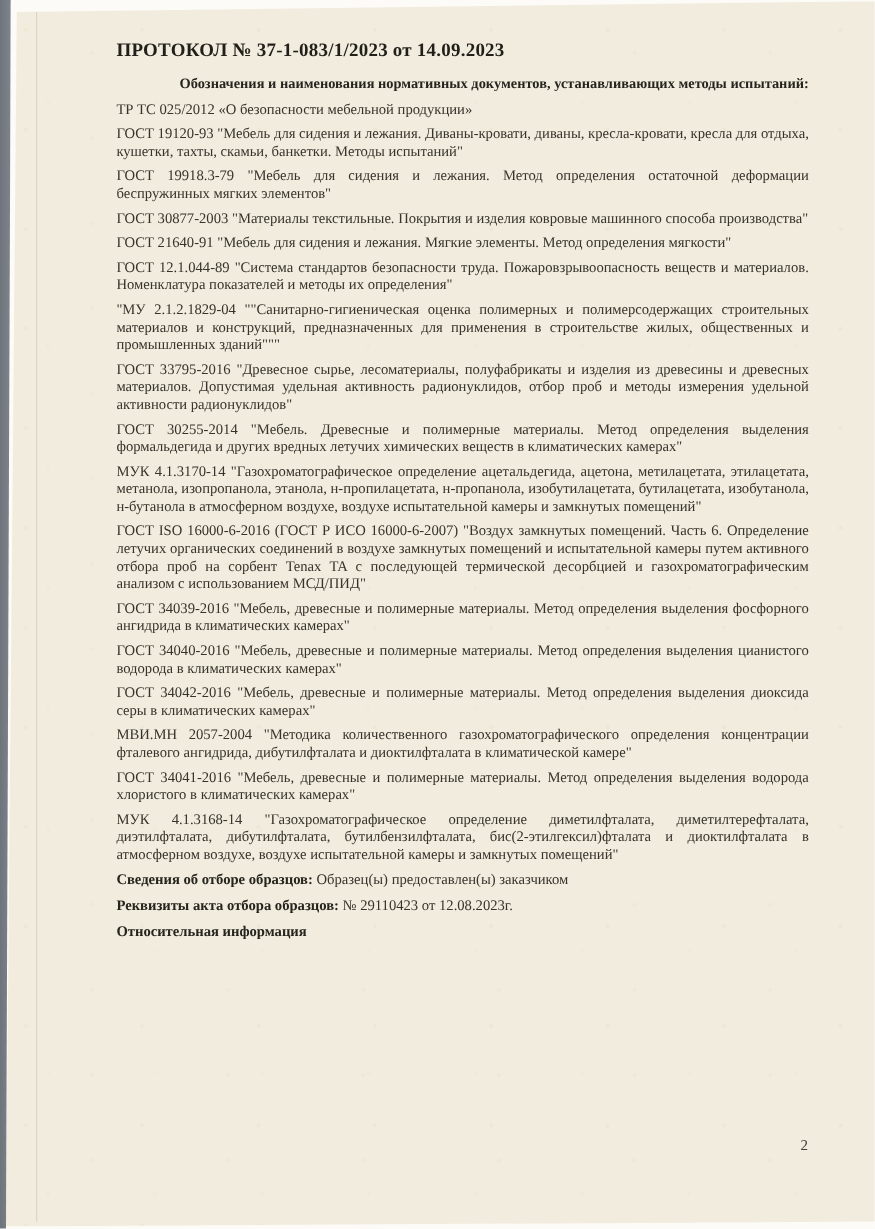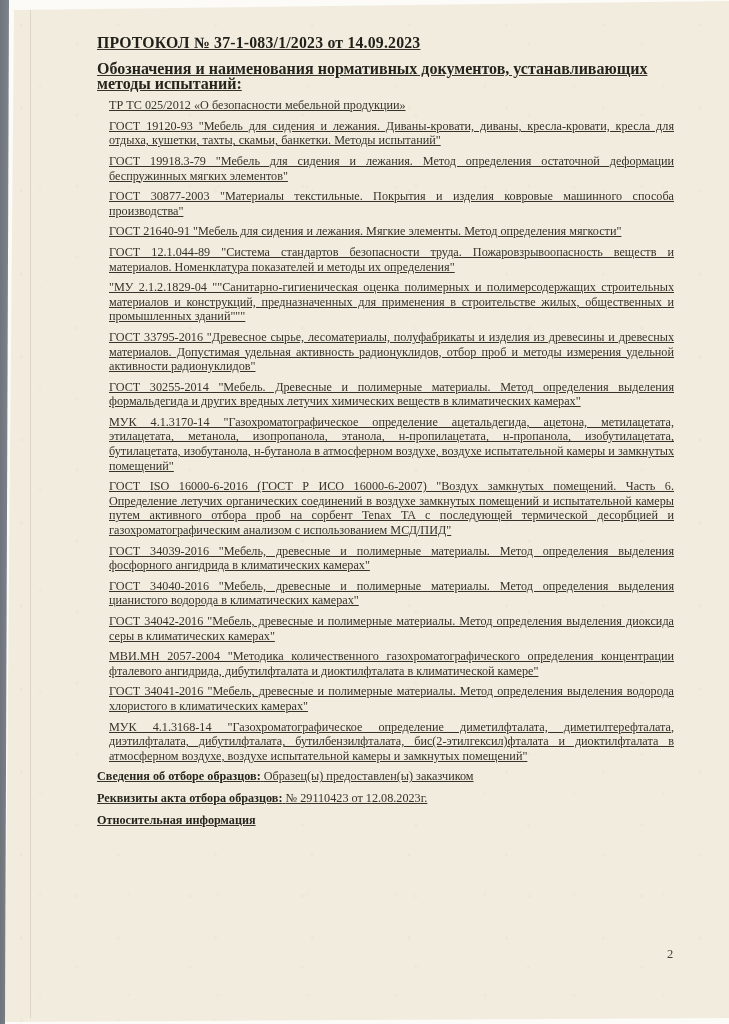--- a/index.html
+++ b/index.html
@@ -49,39 +49,39 @@
     background: rgba(100, 88, 60, 0.14);
   }
   .content {
     position: absolute;
     left: 97px;
     top: 33px;
     width: 577px;
     color: #36332b;
     font-size: 12.2px;
     line-height: 14.6px;
-    text-decoration: underline;
   }
   h1.title {
     margin: 0 0 10px 0;
     font-size: 15.8px;
     line-height: 19px;
     font-weight: bold;
     color: #211f1a;
     letter-spacing: 0.2px;
   }
   h2.heading {
     margin: 0 0 7px 0;
-    font-size: 16px;
+    font-size: 12px;
     line-height: 14.6px;
     font-weight: bold;
     color: #26241e;
+    text-align: right;
   }
   p.doc {
-    margin: 0 0 6px 12px;
+    margin: 0 0 6px 0;
     text-align: justify;
   }
   p.field {
     margin: 6px 0 7px 0;
     text-align: justify;
   }
   p.field b {
     color: #26241e;
   }
   .page-number {

